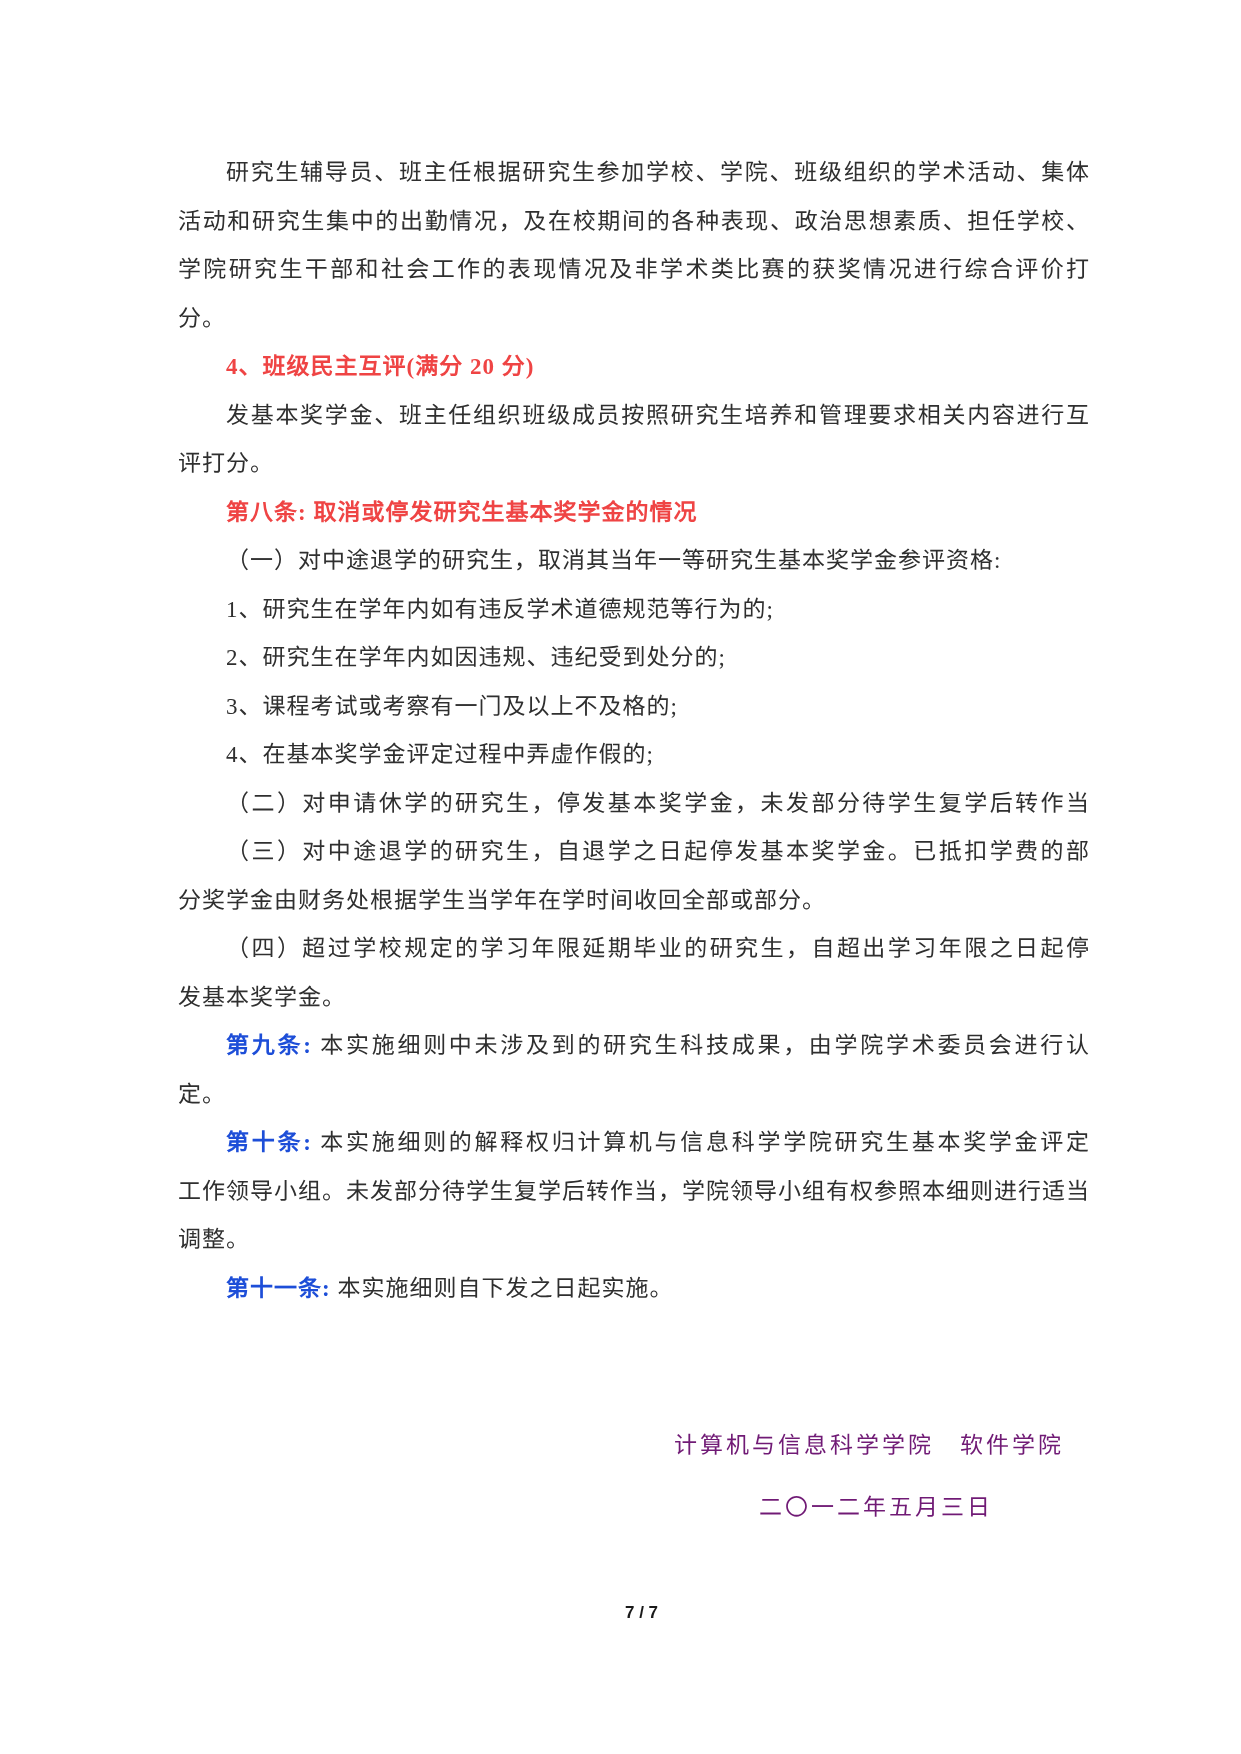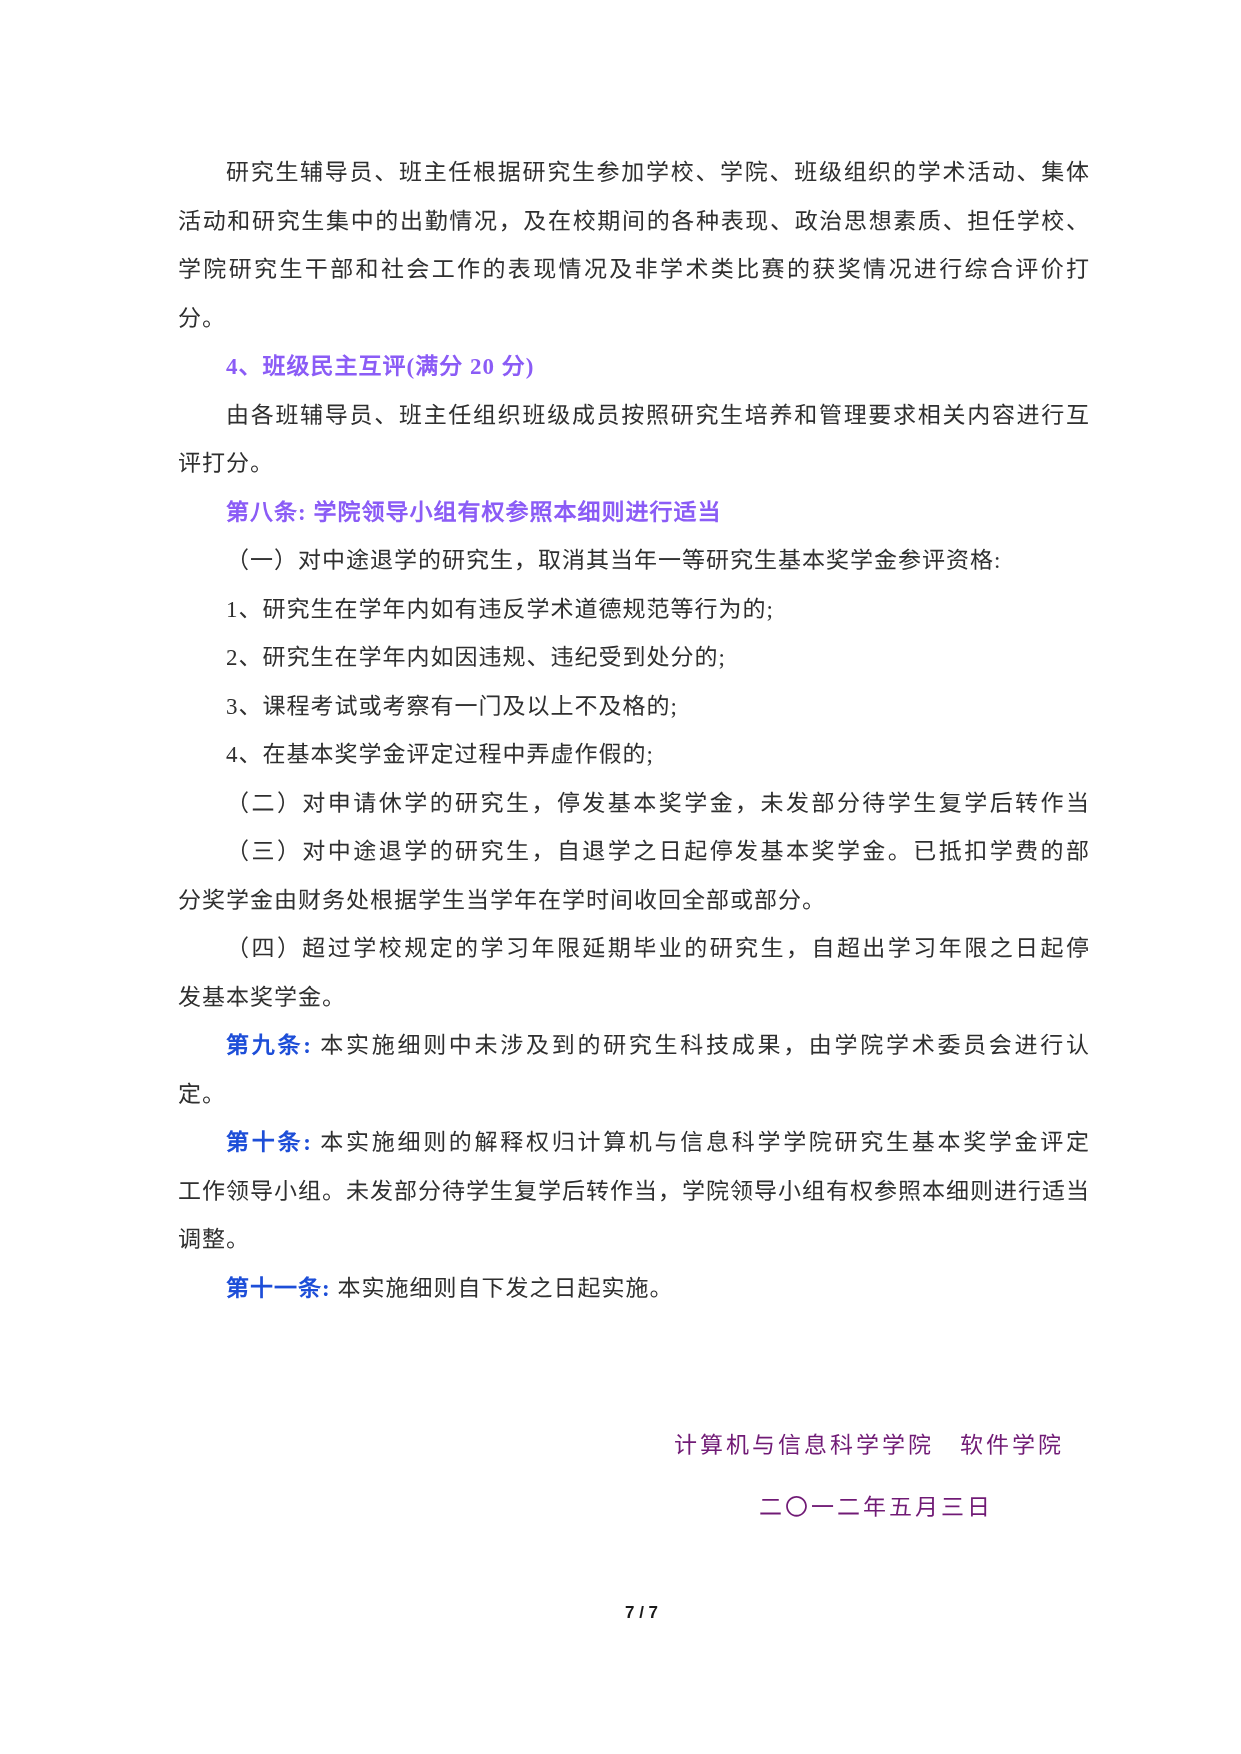--- a/index.html
+++ b/index.html
@@ -37,21 +37,21 @@
     text-align: justify;
     text-align-last: justify;
     text-justify: inter-character;
   }
   .line b, .sig b {
     font-weight: bold;
     color: #1d4ed8;
   }
   .line.bold-all {
     font-weight: bold;
-    color: #8b5cf6;
+    color: #ef4444;
   }
   .sig {
     position: absolute;
     left: 178px;
     width: 912px;
     font-size: 23px;
     line-height: 48.5px;
     letter-spacing: 3px;
     text-align: right;
     box-sizing: border-box;
@@ -75,23 +75,23 @@
 </style>
 </head>
 <body>
 
 <main class="content" id="doc-lines">
     <div class="line indent stretch">研究生辅导员、班主任根据研究生参加学校、学院、班级组织的学术活动、集体</div>
     <div class="line stretch">活动和研究生集中的出勤情况，及在校期间的各种表现、政治思想素质、担任学校、</div>
     <div class="line stretch">学院研究生干部和社会工作的表现情况及非学术类比赛的获奖情况进行综合评价打</div>
     <div class="line">分。</div>
     <div class="line indent bold-all">4、班级民主互评(满分 20 分)</div>
-    <div class="line indent stretch">由各班辅导员、班主任组织班级成员按照研究生培养和管理要求相关内容进行互</div>
+    <div class="line indent stretch">发基本奖学金、班主任组织班级成员按照研究生培养和管理要求相关内容进行互</div>
     <div class="line">评打分。</div>
-    <div class="line indent bold-all">第八条: 学院领导小组有权参照本细则进行适当</div>
+    <div class="line indent bold-all">第八条: 取消或停发研究生基本奖学金的情况</div>
     <div class="line indent">（一）对中途退学的研究生，取消其当年一等研究生基本奖学金参评资格:</div>
     <div class="line indent">1、研究生在学年内如有违反学术道德规范等行为的;</div>
     <div class="line indent">2、研究生在学年内如因违规、违纪受到处分的;</div>
     <div class="line indent">3、课程考试或考察有一门及以上不及格的;</div>
     <div class="line indent">4、在基本奖学金评定过程中弄虚作假的;</div>
     <div class="line indent stretch">（二）对申请休学的研究生，停发基本奖学金，未发部分待学生复学后转作当</div>
     <div class="line indent stretch">（三）对中途退学的研究生，自退学之日起停发基本奖学金。已抵扣学费的部</div>
     <div class="line">分奖学金由财务处根据学生当学年在学时间收回全部或部分。</div>
     <div class="line indent stretch">（四）超过学校规定的学习年限延期毕业的研究生，自超出学习年限之日起停</div>
     <div class="line">发基本奖学金。</div>

